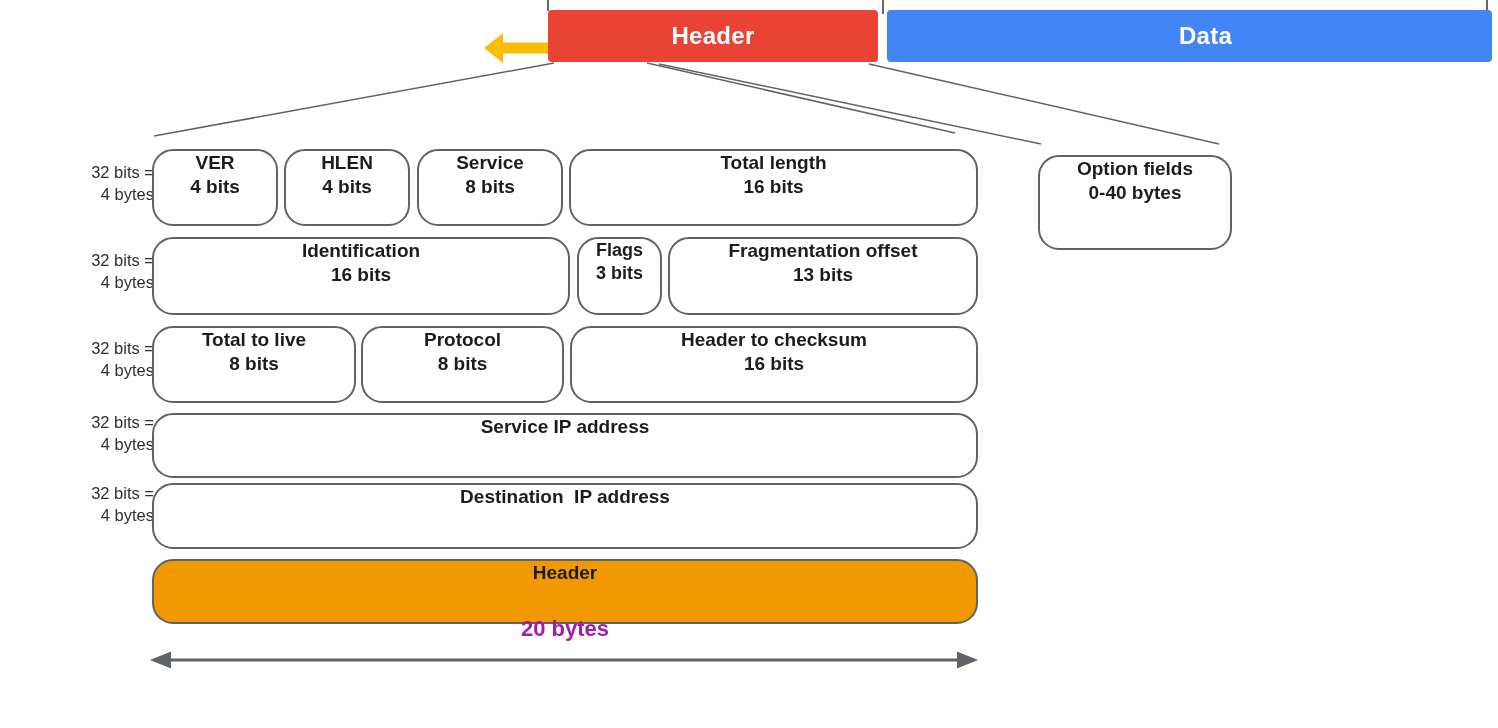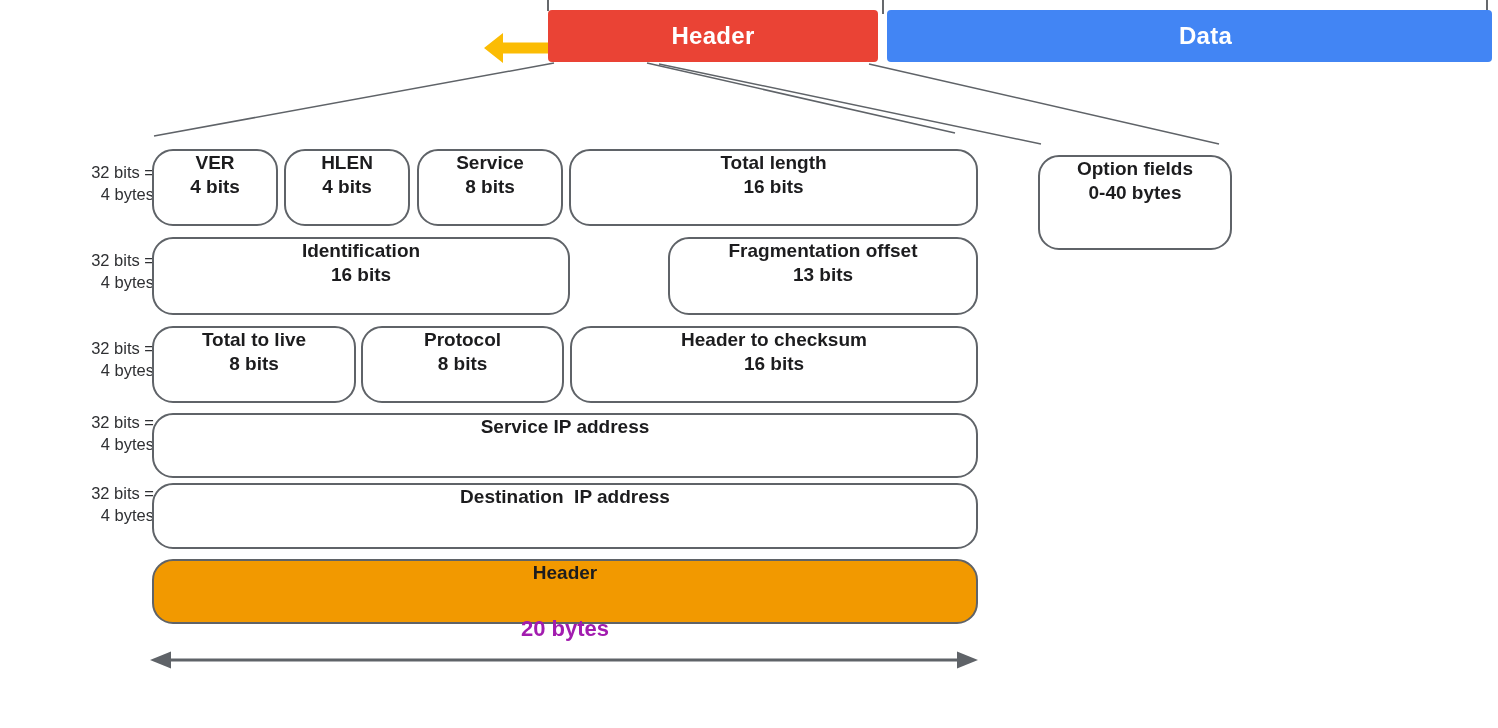--- a/index.html
+++ b/index.html
@@ -112,20 +112,24 @@
 
   <div class="fbox" style="left:1038px;top:143px;width:194px;height:95px">
     <div class="fname">Option fields</div>
     <div class="fsize">0-40 bytes</div>
   </div>
 
   <div class="fbox" style="left:152px;top:225px;width:418px;height:78px">
     <div class="fname">Identification</div>
     <div class="fsize">16 bits</div>
   </div>
+  <div class="fbox" style="left:577px;top:225px;width:85px;height:78px;font-size:18px">
+    <div class="fname">Flags</div>
+    <div class="fsize">3 bits</div>
+  </div>
   <div class="fbox" style="left:668px;top:225px;width:310px;height:78px">
     <div class="fname">Fragmentation offset</div>
     <div class="fsize">13 bits</div>
   </div>
 
   <div class="fbox" style="left:152px;top:314px;width:204px;height:77px">
     <div class="fname">Total to live</div>
     <div class="fsize">8 bits</div>
   </div>
   <div class="fbox" style="left:361px;top:314px;width:203px;height:77px">

